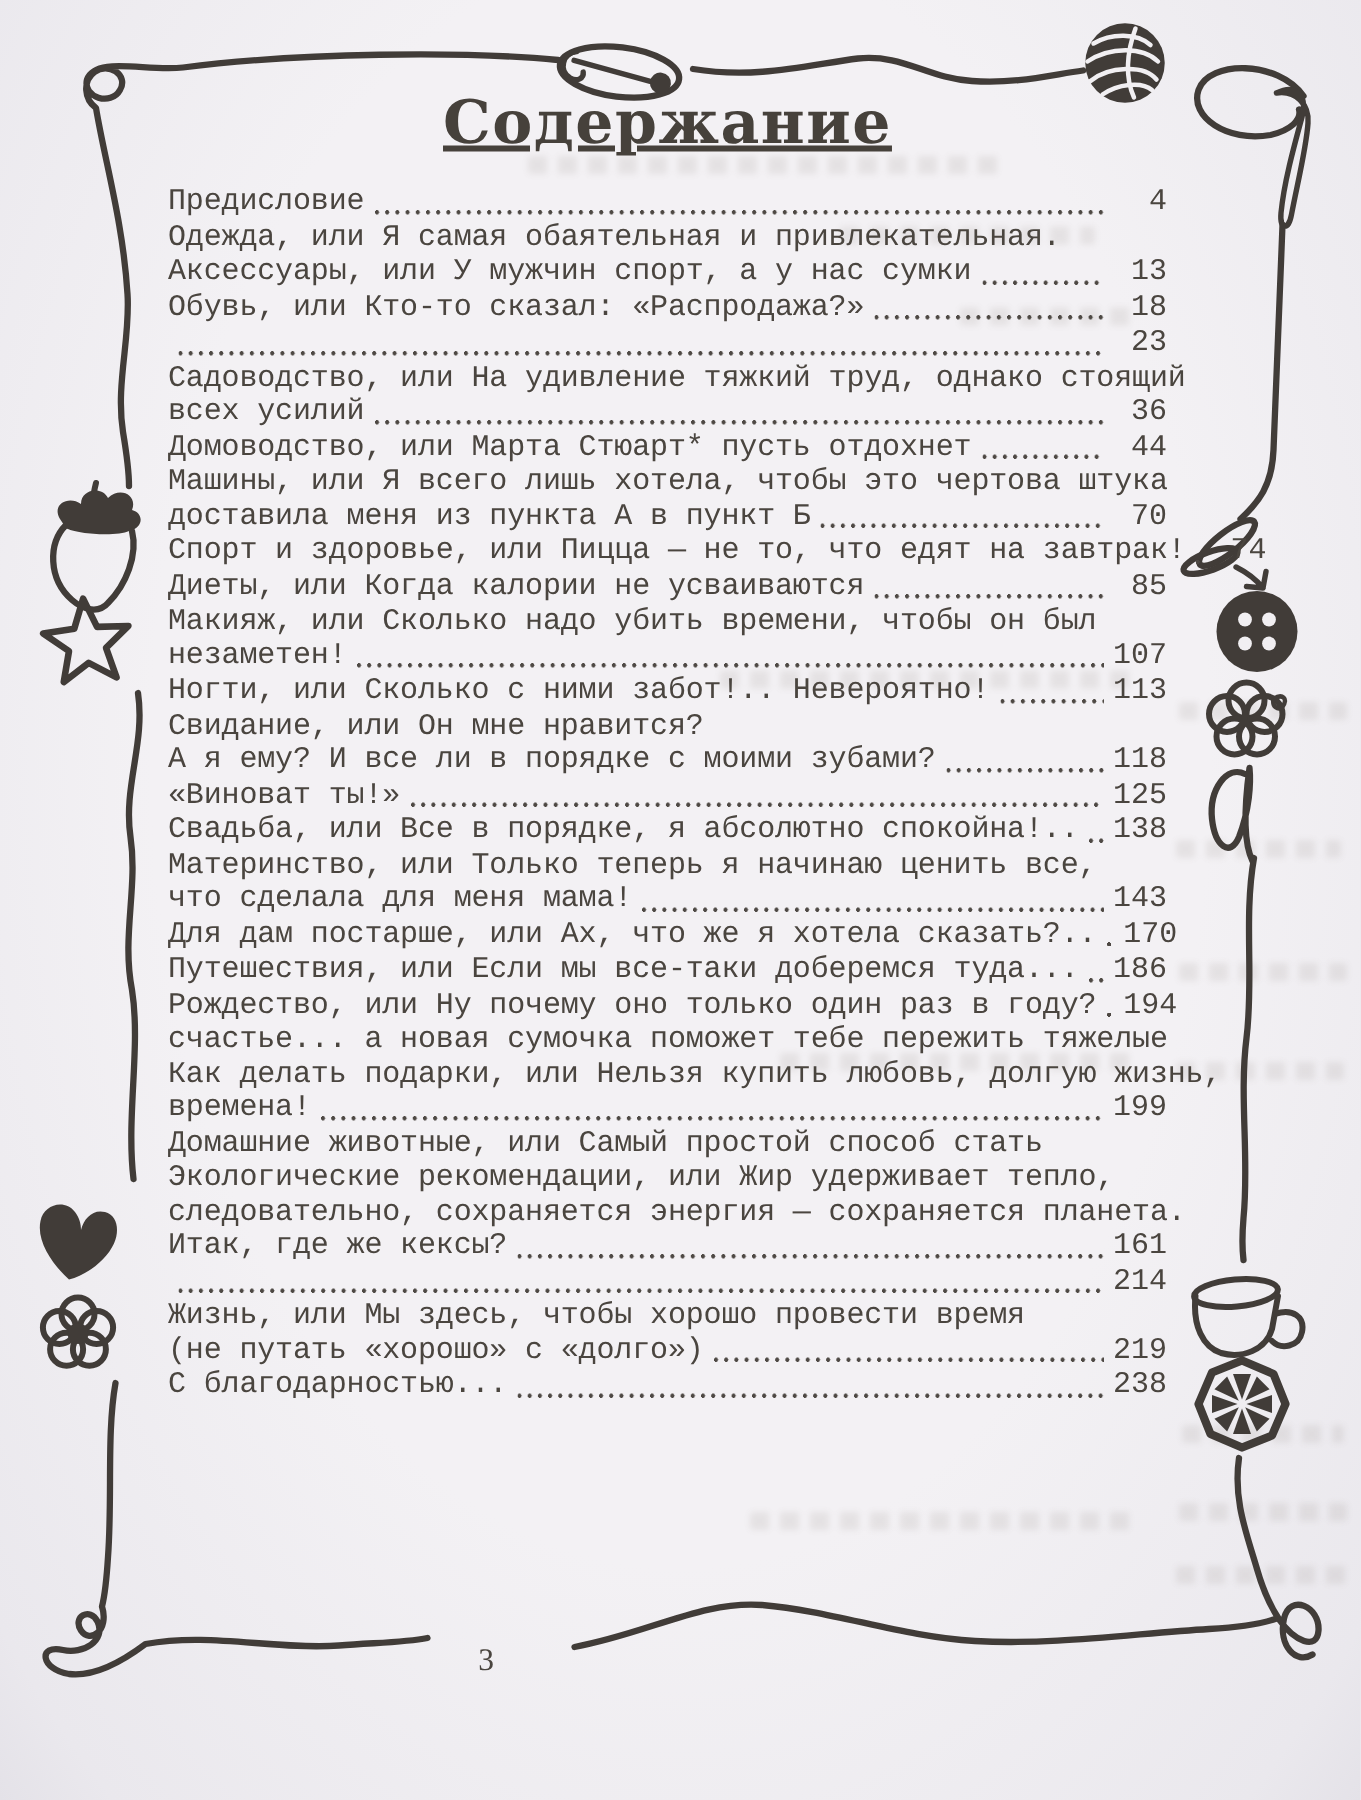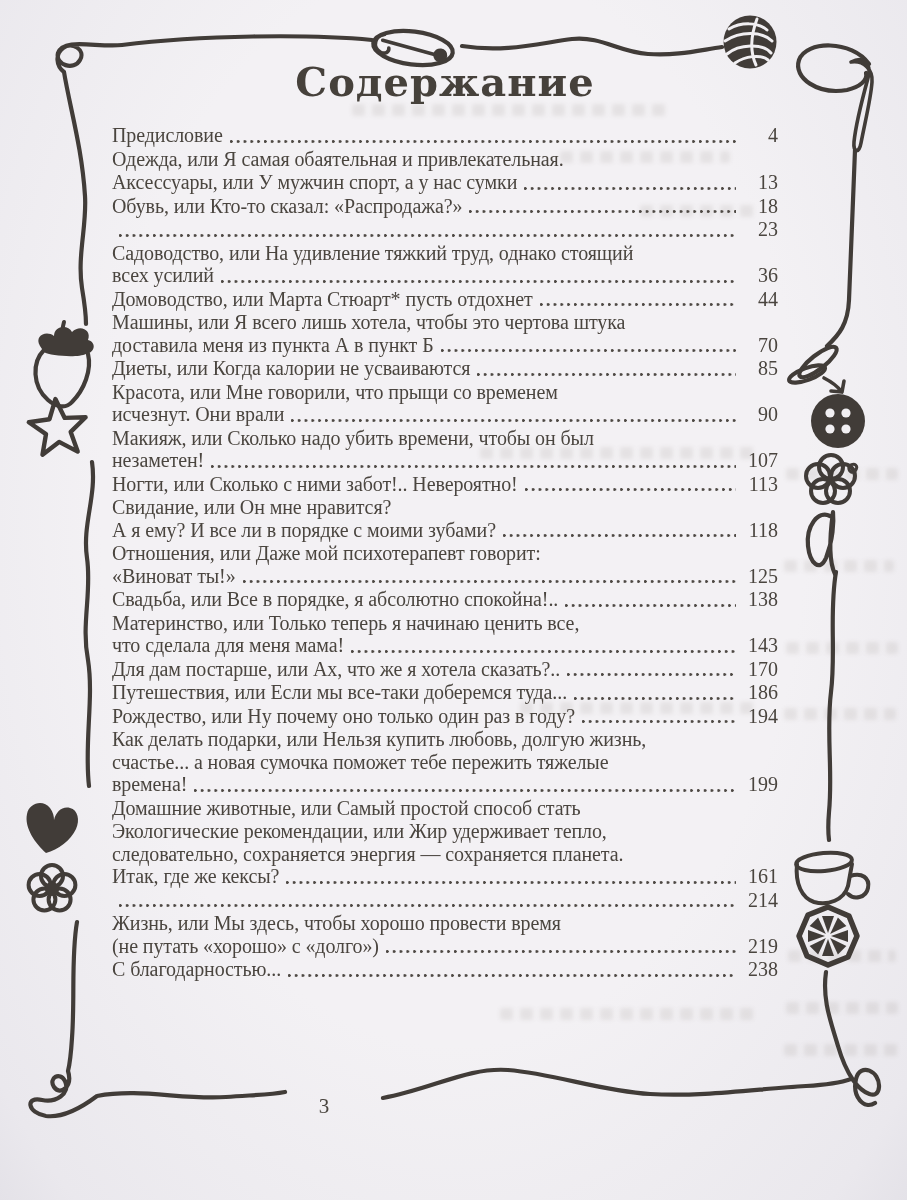--- a/index.html
+++ b/index.html
@@ -11,25 +11,25 @@
   }
   .page {
     position:relative; width:907px; height:1200px; overflow:hidden;
     background: radial-gradient(ellipse at 50% 42%, #f3f1f4 55%, #eae8ed 92%, #e4e2e8 100%);
     color:#4a453f;
   }
   .frame { position:absolute; left:0; top:0; width:907px; height:1200px; pointer-events:none; color:var(--ink); }
   .title {
     position:absolute; left:112px; top:58px; width:666px;
     text-align:center; font-family:"DejaVu Serif", serif;
-    font-size:40px; font-weight:bold; color:#46413b; letter-spacing:1px;
+    font-size:40px; font-weight:bold; color:#46413b; letter-spacing:1px;text-decoration:underline;
   }
   .toc {
     position:absolute; left:112px; top:124px; width:666px;
-    font-size:20px; line-height:22.5px; color:#4a453f;
+    font-size:20px; line-height:22.5px; color:#4a453f;font-family:Liberation Mono, monospace;
   }
   .entry { margin-bottom:1px; }
   .line { display:flex; align-items:baseline; }
   .t { white-space:pre; letter-spacing:-0.1px; }
   .dots { flex:1 1 auto; min-width:18px; position:relative; align-self:stretch; }
   .dots::after {
     content:""; position:absolute; left:7px; right:6px; bottom:4px; height:3px;
     background-image:radial-gradient(circle at 1.4px 1.5px, #4e4944 1.3px, rgba(0,0,0,0) 1.5px);
     background-size:6.8px 3px; background-repeat:repeat-x;
   }
@@ -227,37 +227,34 @@
           <span class="t">Машины, или Я всего лишь хотела, чтобы это чертова штука</span>
         </div>
         <div class="line">
           <span class="t">доставила меня из пункта А в пункт Б</span>
           <span class="dots"></span>
           <span class="pg">70</span>
         </div>
       </div>
       <div class="entry">
         <div class="line">
+          <span class="t">Спорт и здоровье, или Пицца — не то, что едят на завтрак!</span>
+          <span class="dots"></span>
+          <span class="pg">74</span>
+        </div>
+      </div>
+      <div class="entry">
+        <div class="line">
           <span class="t">Диеты, или Когда калории не усваиваются</span>
           <span class="dots"></span>
           <span class="pg">85</span>
         </div>
       </div>
       <div class="entry">
         <div class="line">
-          <span class="t">Красота, или Мне говорили, что прыщи со временем</span>
-        </div>
-        <div class="line">
-          <span class="t">исчезнут. Они врали</span>
-          <span class="dots"></span>
-          <span class="pg">90</span>
-        </div>
-      </div>
-      <div class="entry">
-        <div class="line">
           <span class="t">Макияж, или Сколько надо убить времени, чтобы он был</span>
         </div>
         <div class="line">
           <span class="t">незаметен!</span>
           <span class="dots"></span>
           <span class="pg">107</span>
         </div>
       </div>
       <div class="entry">
         <div class="line">
@@ -271,23 +268,20 @@
           <span class="t">Свидание, или Он мне нравится?</span>
         </div>
         <div class="line">
           <span class="t">А я ему? И все ли в порядке с моими зубами?</span>
           <span class="dots"></span>
           <span class="pg">118</span>
         </div>
       </div>
       <div class="entry">
         <div class="line">
-          <span class="t">Отношения, или Даже мой психотерапевт говорит:</span>
-        </div>
-        <div class="line">
           <span class="t">«Виноват ты!»</span>
           <span class="dots"></span>
           <span class="pg">125</span>
         </div>
       </div>
       <div class="entry">
         <div class="line">
           <span class="t">Свадьба, или Все в порядке, я абсолютно спокойна!..</span>
           <span class="dots"></span>
           <span class="pg">138</span>
@@ -319,26 +313,26 @@
       </div>
       <div class="entry">
         <div class="line">
           <span class="t">Рождество, или Ну почему оно только один раз в году?</span>
           <span class="dots"></span>
           <span class="pg">194</span>
         </div>
       </div>
       <div class="entry">
         <div class="line">
+          <span class="t">счастье... а новая сумочка поможет тебе пережить тяжелые</span>
+        </div>
+        <div class="line">
           <span class="t">Как делать подарки, или Нельзя купить любовь, долгую жизнь,</span>
         </div>
         <div class="line">
-          <span class="t">счастье... а новая сумочка поможет тебе пережить тяжелые</span>
-        </div>
-        <div class="line">
           <span class="t">времена!</span>
           <span class="dots"></span>
           <span class="pg">199</span>
         </div>
       </div>
       <div class="entry">
         <div class="line">
           <span class="t">Домашние животные, или Самый простой способ стать</span>
         </div>
       </div>

